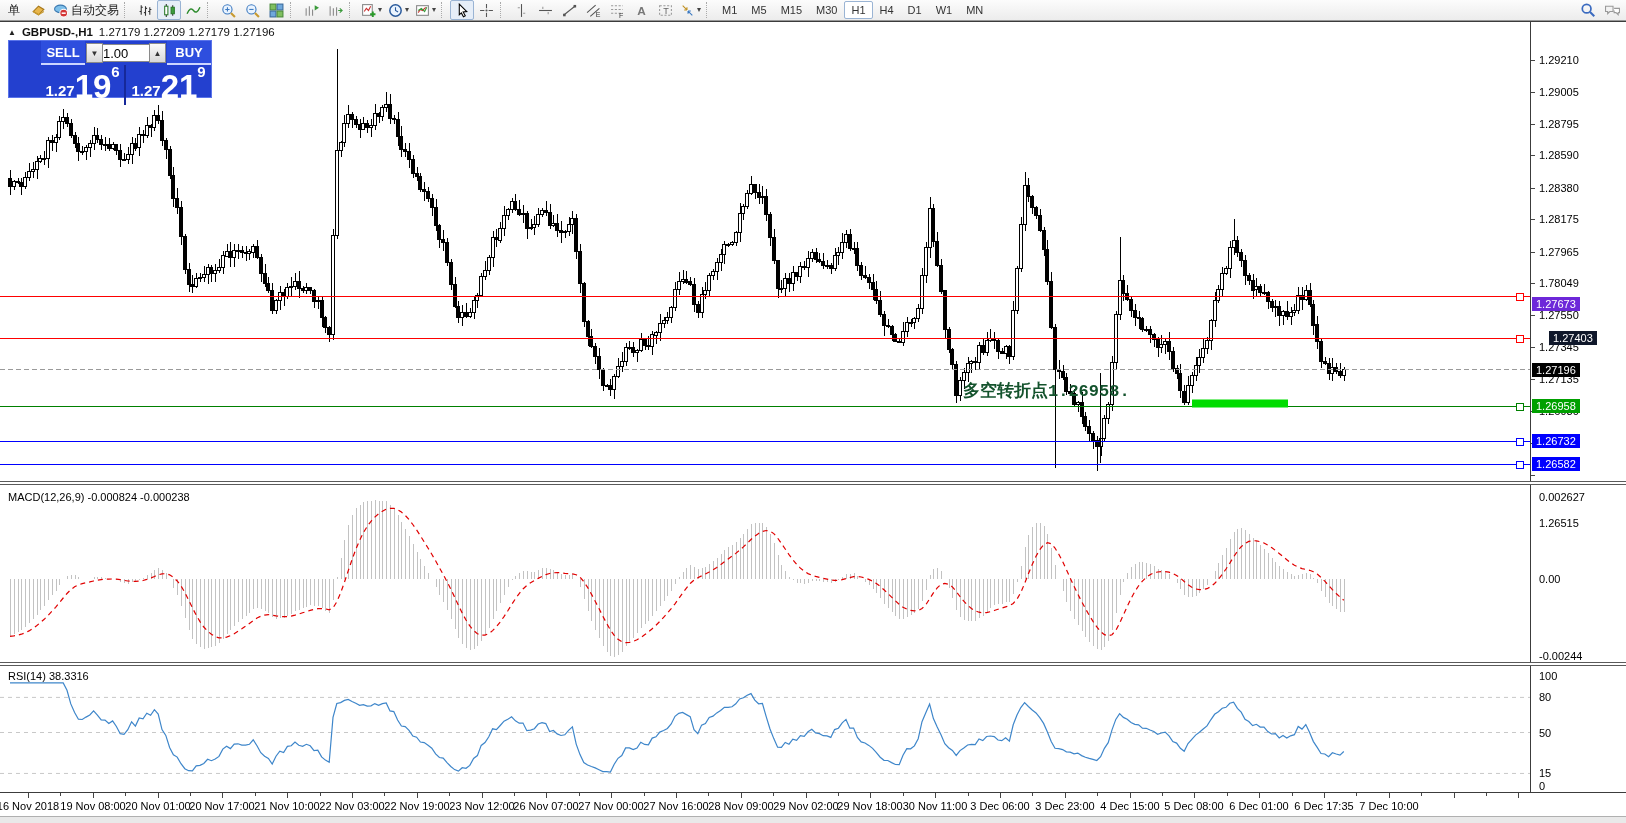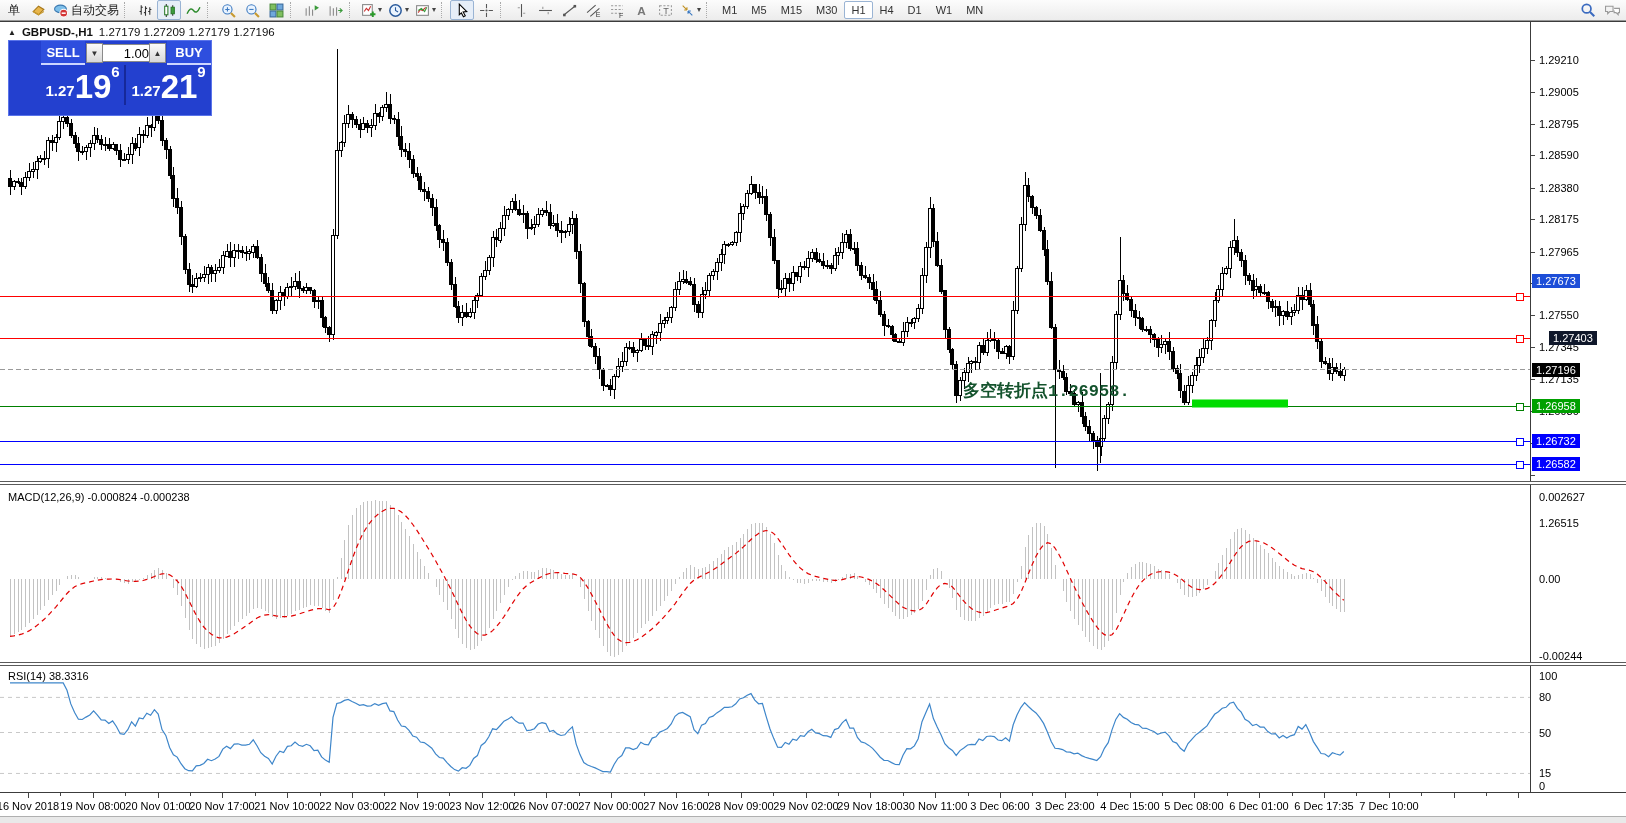--- a/index.html
+++ b/index.html
@@ -17,30 +17,30 @@
   .tf{font-size:11px;color:#333;padding:2px 6px;border:1px solid transparent;border-radius:2px;}
   .tf.active{background:#fff;border:1px solid #9ab4d4;}
   .spacer{flex:1;}
   #chart-region{position:absolute;left:0;top:21px;width:1626px;height:802px;background:#fff;border-top:1px solid #3c3c3c;}
   #chart-svg{position:absolute;left:0;top:0;width:1626px;height:802px;z-index:1;}
   .divider{position:absolute;left:0;width:1626px;height:2px;background:#fff;
     border-top:1px solid #5a5a5a;border-bottom:1px solid #5a5a5a;z-index:4;}
   #chart-title{position:absolute;left:8px;top:4px;font-size:11.5px;color:#111;z-index:5;display:flex;gap:6px;align-items:center;}
   #collapse-arrow{font-size:8px;color:#222;}
   
-  #trade-panel{position:absolute;left:8px;top:18px;width:204px;height:76px;z-index:6;
+  #trade-panel{position:absolute;left:8px;top:18px;width:204px;height:58px;z-index:6;
     background:#2340CF;border:1px solid #5a74ea;box-sizing:border-box;padding-left:32px;}
   #tp-top{display:flex;height:24px;align-items:stretch;}
   .tp-btn{width:60px;color:#fff;font-size:13px;font-weight:bold;display:flex;align-items:center;justify-content:center;
     background:#2E4EDE;border-bottom:2px solid #cdd6ff;box-sizing:border-box;}
   #tp-vol{flex:1;display:flex;align-items:center;background:#2340CF;padding:1px;}
   .spin{width:15px;height:18px;background:linear-gradient(#fafafa,#d8d8d8);border:1px solid #8a8a8a;
     color:#333;font-size:8px;display:flex;align-items:center;justify-content:center;}
   #vol-input{width:46px;height:16px;border:1px solid #8a8a8a;border-left:none;border-right:none;
-    text-align:right;font-size:13px;font-family:"Liberation Sans",sans-serif;padding:0;}
+    text-align:left;font-size:13px;font-family:"Liberation Sans",sans-serif;padding:0;}
   #tp-prices{display:flex;height:40px;}
   .tp-price{width:101px;display:flex;align-items:flex-end;justify-content:center;color:#fff;padding-bottom:3px;box-sizing:border-box;}
   .tp-price.left{border-right:2px solid #16289a;}
   .p-small{font-size:15px;font-weight:bold;margin-bottom:3px;}
   .p-big{font-size:33px;font-weight:bold;line-height:30px;}
   .p-sup{font-size:15px;font-weight:bold;align-self:flex-start;margin-top:-2px;}
   #annotation{position:absolute;z-index:5;font-weight:bold;font-size:17px;white-space:nowrap;}
   #price-axis{position:absolute;left:1530px;top:0;width:96px;height:770px;background:#fff;
     border-left:1px solid #3c3c3c;z-index:3;}
   .ytick{position:absolute;left:8px;font-size:11px;color:#000;}
@@ -747,21 +747,21 @@
       <div class="ydash" style="top: 325px;"></div>
       <div class="ytick" style="top: 319px;">1.27345</div>
       <div class="ydash" style="top: 357px;"></div>
       <div class="ytick" style="top: 351px;">1.27135</div>
       <div class="ydash" style="top: 389px;"></div>
       <div class="ytick" style="top: 383px;">1.26930</div>
       <div class="ydash" style="top: 421px;"></div>
       <div class="ytick" style="top: 415px;">1.26720</div>
       <div class="ydash" style="top: 453px;"></div>
       <div class="ytick" style="top: 447px; margin-top: 48px;">1.26515</div>
-      <div class="badge" style="top: 252px; background: #1d4ed8;">1.27673</div>
+      <div class="badge" style="top: 275px; background: #6d28d9;">1.27673</div>
       <div class="badge" style="top: 309px; background: #0f172a; margin-left: 17px;">1.27403</div>
       <div class="badge" style="top: 341px; background: rgb(0, 0, 0);">1.27196</div>
       <div class="badge" style="top: 377px; background: rgb(0, 160, 0);">1.26958</div>
       <div class="badge" style="top: 412px; background: rgb(0, 0, 255);">1.26732</div>
       <div class="badge" style="top: 435px; background: rgb(0, 0, 255);">1.26582</div>
       <div class="ytick" style="top: 469px;">0.002627</div>
       <div class="ytick" style="top: 551px;">0.00</div>
       <div class="ytick" style="top: 628px;">-0.00244</div>
       <div class="ytick" style="top: 648px;">100</div>
       <div class="ytick" style="top: 669.4px;">80</div>

